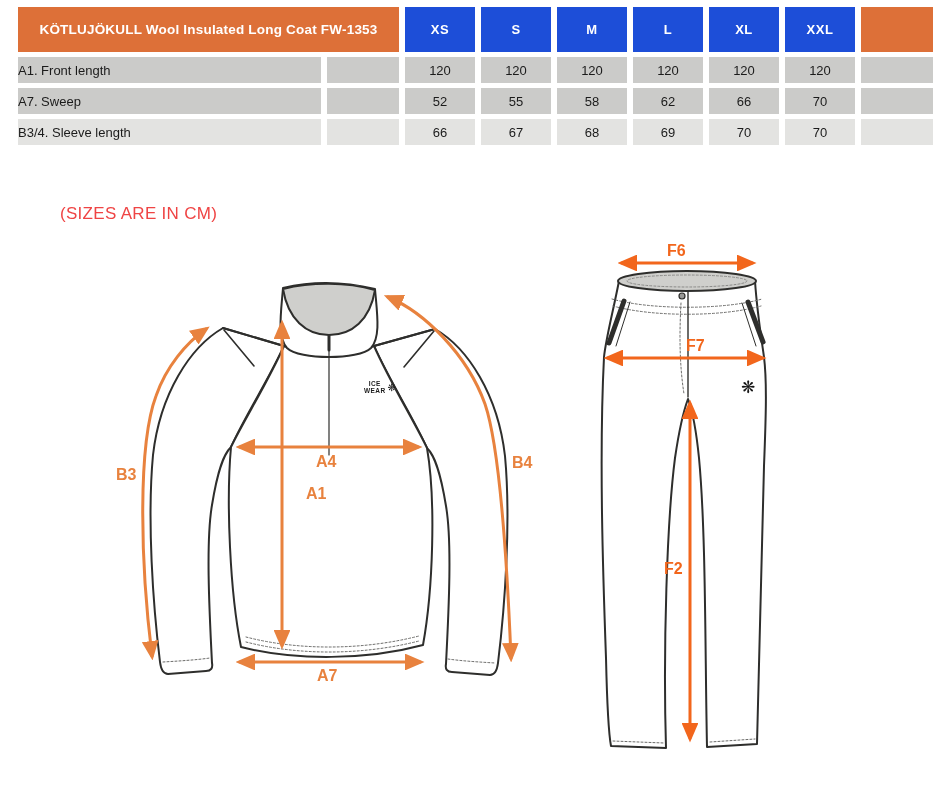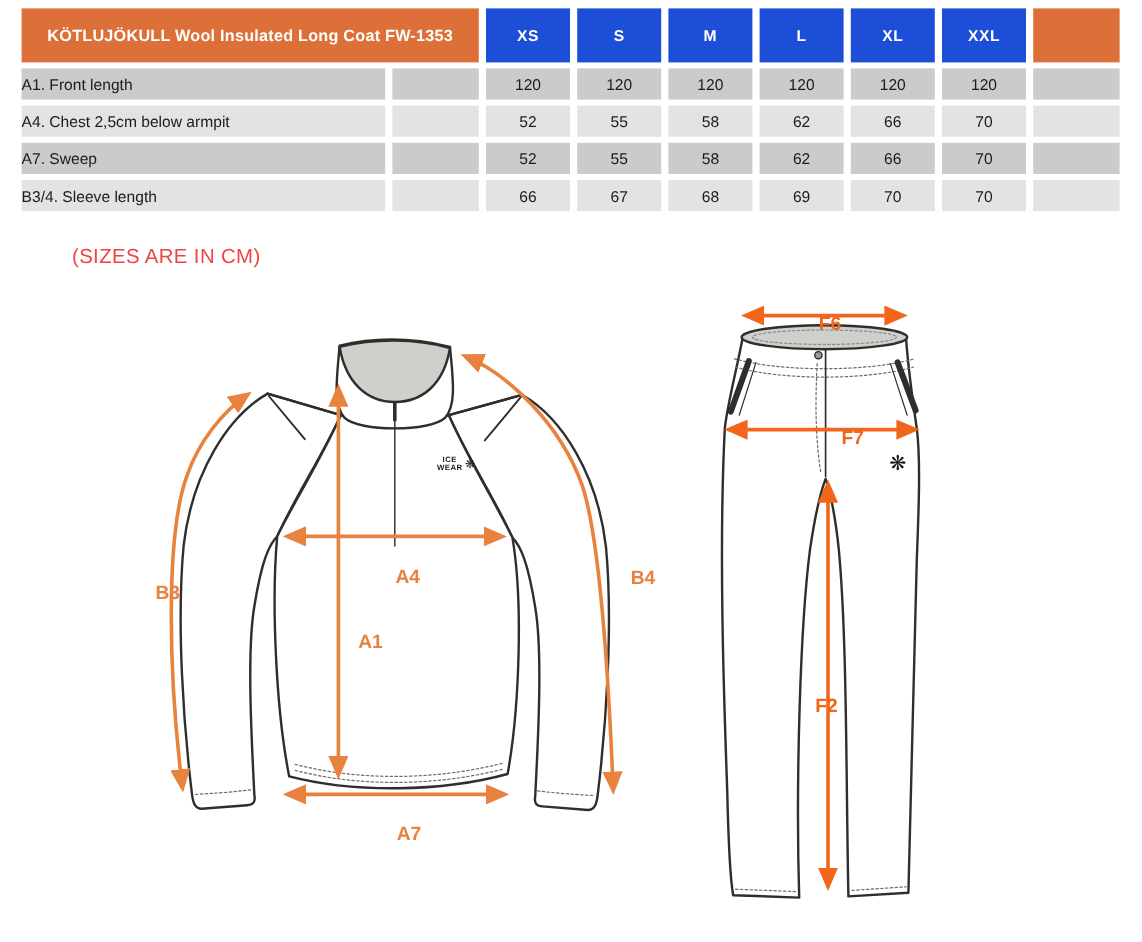--- a/index.html
+++ b/index.html
@@ -32,22 +32,22 @@
   td.val{text-align:center;}
   tr.r-dark td{background:#CBCBC9;}
   tr.r-light td{background:#E3E3E1;}
   .note{
     position:absolute;left:60px;top:204px;
     color:#ef4444;font-size:17px;letter-spacing:.3px;
   }
   
   svg.diagram{position:absolute;left:0;top:0;}
   .mlabel{
-    position:absolute;width:34px;text-align:right;
-    font-size:16px;font-weight:bold;line-height:16px;margin-top:20px;
+    position:absolute;width:34px;text-align:left;
+    font-size:16px;font-weight:bold;line-height:16px;
   }
   .mlabel-s{color:#E8823E;}
   .mlabel-p{color:#F2661C;}
   .icewear{
     position:absolute;left:355px;top:381px;width:50px;
     display:flex;align-items:center;justify-content:center;gap:2px;
     color:#1d1d1d;
   }
   .iw-text{display:flex;flex-direction:column;align-items:center;
     font-size:6.5px;font-weight:bold;line-height:6.5px;letter-spacing:.4px;}
@@ -85,31 +85,20 @@
   </tr>
   <tr class="r-dark">
     <td class="lbl">A1. Front length</td>
     <td></td>
     <td class="val">120</td>
     <td class="val">120</td>
     <td class="val">120</td>
     <td class="val">120</td>
     <td class="val">120</td>
     <td class="val">120</td>
-    <td></td>
-  </tr>
-  <tr class="r-light">
-    <td class="lbl">A4. Chest 2,5cm below armpit</td>
-    <td></td>
-    <td class="val">52</td>
-    <td class="val">55</td>
-    <td class="val">58</td>
-    <td class="val">62</td>
-    <td class="val">66</td>
-    <td class="val">70</td>
     <td></td>
   </tr>
   <tr class="r-dark">
     <td class="lbl">A7. Sweep</td>
     <td></td>
     <td class="val">52</td>
     <td class="val">55</td>
     <td class="val">58</td>
     <td class="val">62</td>
     <td class="val">66</td>
@@ -247,21 +236,21 @@
       <path d="M 622,263 L 752,263" marker-start="url(#ahp)" marker-end="url(#ahp)"></path>
       <path d="M 608,358 L 762,358" marker-start="url(#ahp)" marker-end="url(#ahp)"></path>
       <path d="M 690,738 L 690,404" marker-start="url(#ahp)" marker-end="url(#ahp)"></path>
     </g>
   </g>
 </svg>
 
 <span class="mlabel mlabel-s" style="left:116px;top:467px;">B3</span>
 <span class="mlabel mlabel-s" style="left:512px;top:455px;">B4</span>
 <span class="mlabel mlabel-s" style="left:316px;top:454px;">A4</span>
-<span class="mlabel mlabel-s" style="left:285px;top:508px;">A1</span>
+<span class="mlabel mlabel-s" style="left:285px;top:486px;padding-left:21px;">A1</span>
 <span class="mlabel mlabel-s" style="left:317px;top:668px;">A7</span>
 <span class="mlabel mlabel-p" style="left:667px;top:243px;">F6</span>
 <span class="mlabel mlabel-p" style="left:686px;top:338px;">F7</span>
 <span class="mlabel mlabel-p" style="left:664px;top:561px;">F2</span>
 
 <div class="icewear">
   <div class="iw-text">
     <span>ICE</span>
     <span>WEAR</span>
   </div>

